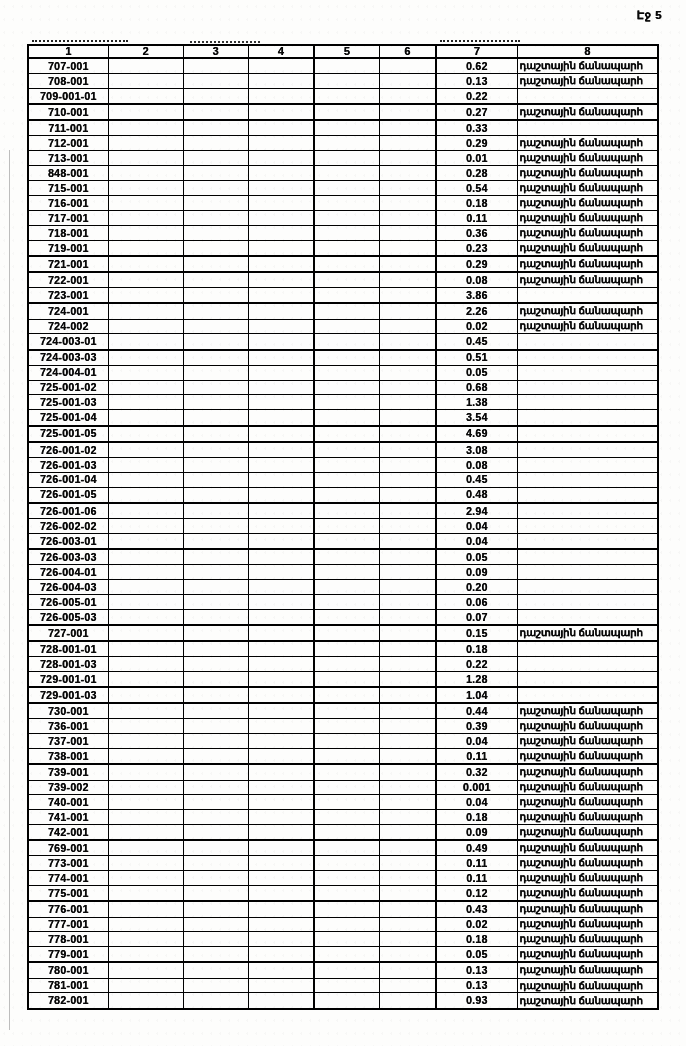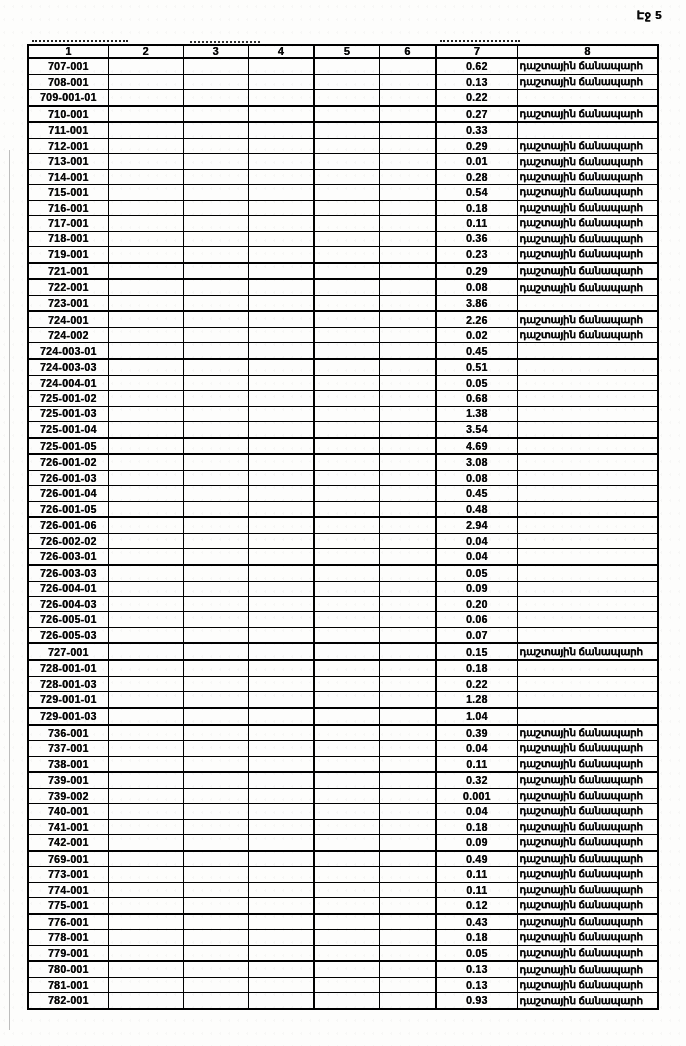--- a/index.html
+++ b/index.html
@@ -140,21 +140,21 @@
           <td class=" c-code">713-001</td>
           <td></td>
           <td></td>
           <td class="vthick"></td>
           <td></td>
           <td class="vthick"></td>
           <td class=" c-value">0.01</td>
           <td class=" c-note"><span>դաշտային ճանապարհ</span></td>
         </tr>
         <tr>
-          <td class=" c-code">714-001</td>
+          <td class=" c-code">848-001</td>
           <td></td>
           <td></td>
           <td class="vthick"></td>
           <td></td>
           <td class="vthick"></td>
           <td class=" c-value">0.28</td>
           <td class=" c-note"><span>դաշտային ճանապարհ</span></td>
         </tr>
         <tr>
           <td class=" c-code">715-001</td>
@@ -490,20 +490,30 @@
           <td class=" c-code">729-001-03</td>
           <td></td>
           <td></td>
           <td class="vthick"></td>
           <td></td>
           <td class="vthick"></td>
           <td class=" c-value">1.04</td>
           <td class=" c-note"><span></span></td>
         </tr>
         <tr>
+          <td class=" c-code">730-001</td>
+          <td></td>
+          <td></td>
+          <td class="vthick"></td>
+          <td></td>
+          <td class="vthick"></td>
+          <td class=" c-value">0.44</td>
+          <td class=" c-note"><span>դաշտային ճանապարհ</span></td>
+        </tr>
+        <tr>
           <td class=" c-code">736-001</td>
           <td></td>
           <td></td>
           <td class="vthick"></td>
           <td></td>
           <td class="vthick"></td>
           <td class=" c-value">0.39</td>
           <td class=" c-note"><span>դաշտային ճանապարհ</span></td>
         </tr>
         <tr>
@@ -617,20 +627,30 @@
           <td class=" c-note"><span>դաշտային ճանապարհ</span></td>
         </tr>
         <tr>
           <td class=" c-code">776-001</td>
           <td></td>
           <td></td>
           <td class="vthick"></td>
           <td></td>
           <td class="vthick"></td>
           <td class=" c-value">0.43</td>
+          <td class=" c-note"><span>դաշտային ճանապարհ</span></td>
+        </tr>
+        <tr>
+          <td class=" c-code">777-001</td>
+          <td></td>
+          <td></td>
+          <td class="vthick"></td>
+          <td></td>
+          <td class="vthick"></td>
+          <td class=" c-value">0.02</td>
           <td class=" c-note"><span>դաշտային ճանապարհ</span></td>
         </tr>
         <tr>
           <td class=" c-code">778-001</td>
           <td></td>
           <td></td>
           <td class="vthick"></td>
           <td></td>
           <td class="vthick"></td>
           <td class=" c-value">0.18</td>

